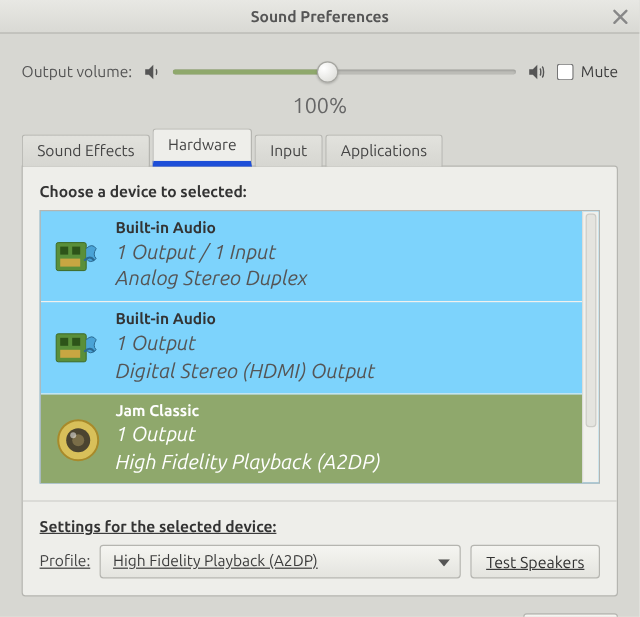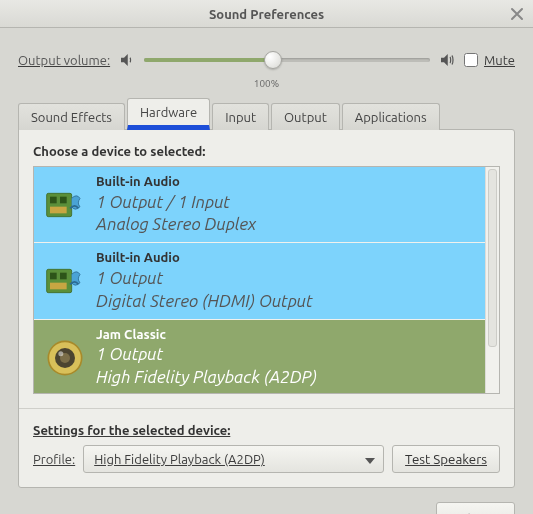--- a/index.html
+++ b/index.html
@@ -4,28 +4,28 @@
 <style>
 * { box-sizing: border-box; margin: 0; padding: 0; font-family: "Ubuntu", "Segoe UI", sans-serif; }
 body { background: #d7d7d2; width: 533px; height: 514px; overflow: hidden; font-size: 13px; color: #3c3c3c; }
 
 .titlebar { height: 28px; background: linear-gradient(#e8e8e4,#d9d9d4); border-bottom: 1px solid #b5b5b0; display: flex; align-items: center; justify-content: center; position: relative; }
 .titlebar .title { font-weight: bold; color: #555; }
 .titlebar .closewin { position: absolute; right: 8px; top: 6px; width: 16px; height: 16px; color: #888; display: flex; align-items: center; justify-content: center; cursor: pointer; }
 
 .content { padding: 12px 18px 0 18px; }
 
-.volrow { display: flex; align-items: center; gap: 8px; height: 40px; text-decoration: underline; }
+.volrow { display: flex; align-items: center; gap: 8px; height: 40px; }
 .volrow .lbl { color: #555; }
 .volrow .icon svg { width: 18px; height: 18px; display: block; }
 .slider-wrap { flex: 1; position: relative; height: 20px; display: flex; align-items: center; }
 .track { flex:1; height:4px; background:#bfbfba; border-radius:2px; position:relative; box-shadow: inset 0 1px 2px rgba(0,0,0,.2); }
 .track .fill { position:absolute; left:0; top:0; bottom:0; width:45%; background:#8fa86c; border-radius:2px 0 0 2px; }
 .thumb { position:absolute; left:45%; top:50%; width:18px; height:18px; margin:-9px 0 0 -9px; border-radius:50%; background: radial-gradient(circle at 30% 30%, #fff, #d8d8d3); border:1px solid #a5a5a0; box-shadow: 0 1px 2px rgba(0,0,0,.2); }
-.vollabel { text-align:center; color:#666; font-size:10px; margin-top:-2px; margin-bottom:8px; }
+.vollabel { text-align:center; color:#666; font-size:18px; margin-top:-2px; margin-bottom:8px; }
 .mutebox { display:flex; align-items:center; gap:6px; }
 .mutebox input { width:14px; height:14px; }
 
 .tabs { display:flex; align-items:flex-end; }
 .tab { padding:6px 12px; border:1px solid #b5b5b0; border-bottom:none; background:linear-gradient(#e2e2dd,#d6d6d1); color:#444; cursor:pointer; border-radius:3px 3px 0 0; margin-right:2px; position:relative; top:1px; }
 .tab.active { background:#eeeeea; border-bottom:5px solid #1d4ed8; z-index:2; }
 
 .panel { border:1px solid #b5b5b0; background:#eeeeea; border-radius:0 3px 3px 3px; padding:14px; }
 
 .section-title { font-weight:bold; color:#333; margin-bottom:8px; }
@@ -93,21 +93,20 @@
       <input type="checkbox" style="">
       <span>Mute</span>
     </label>
   </div>
   <div class="vollabel">100%</div>
 
   <div class="tabs" id="tabs">
       <div class="tab">Sound Effects</div>
       <div class="tab active">Hardware</div>
       <div class="tab">Input</div>
-      <div class="tab">Output</div>
       <div class="tab">Applications</div>
     </div>
 
   <div class="panel">
     <div class="section-title">Choose a device to selected:</div>
     <div class="devlist">
       <div class="devlist-inner" id="devlist">
           <div class="device">
     <div class="devicon">
               <svg viewBox="0 0 48 48">

